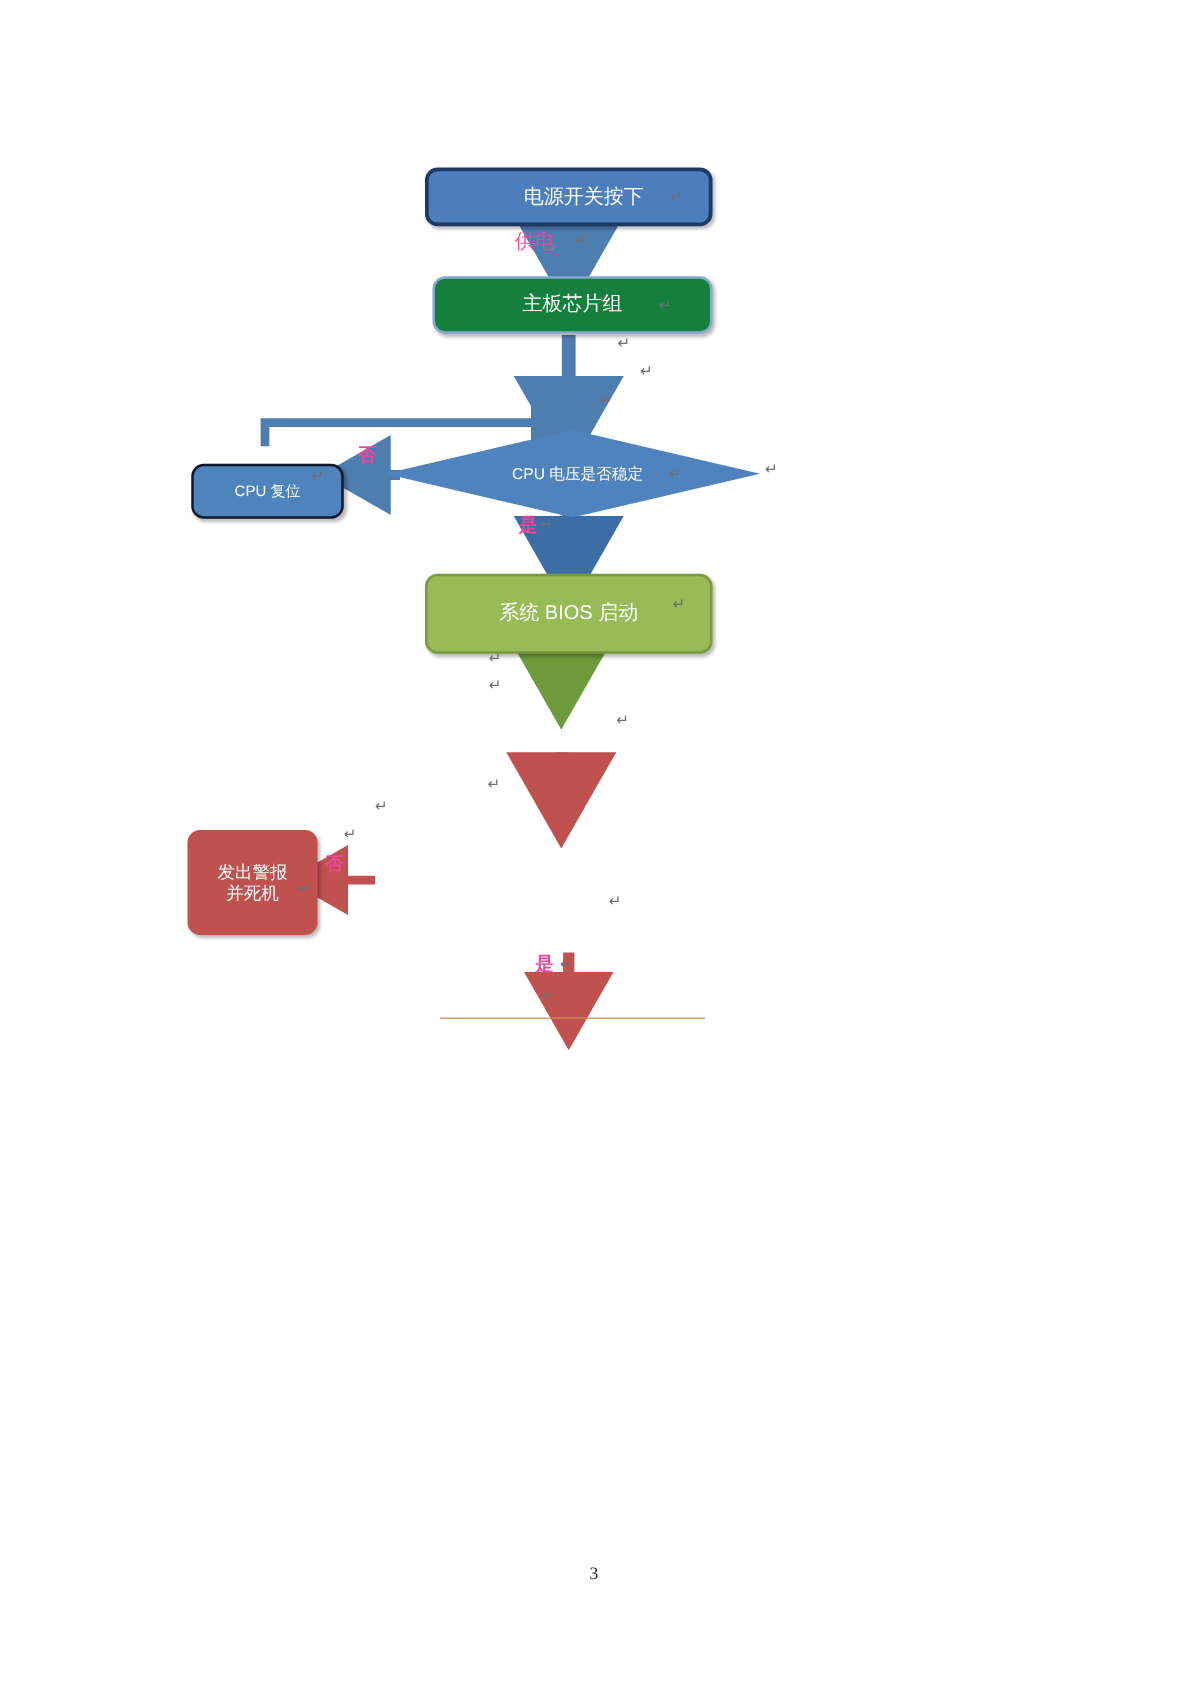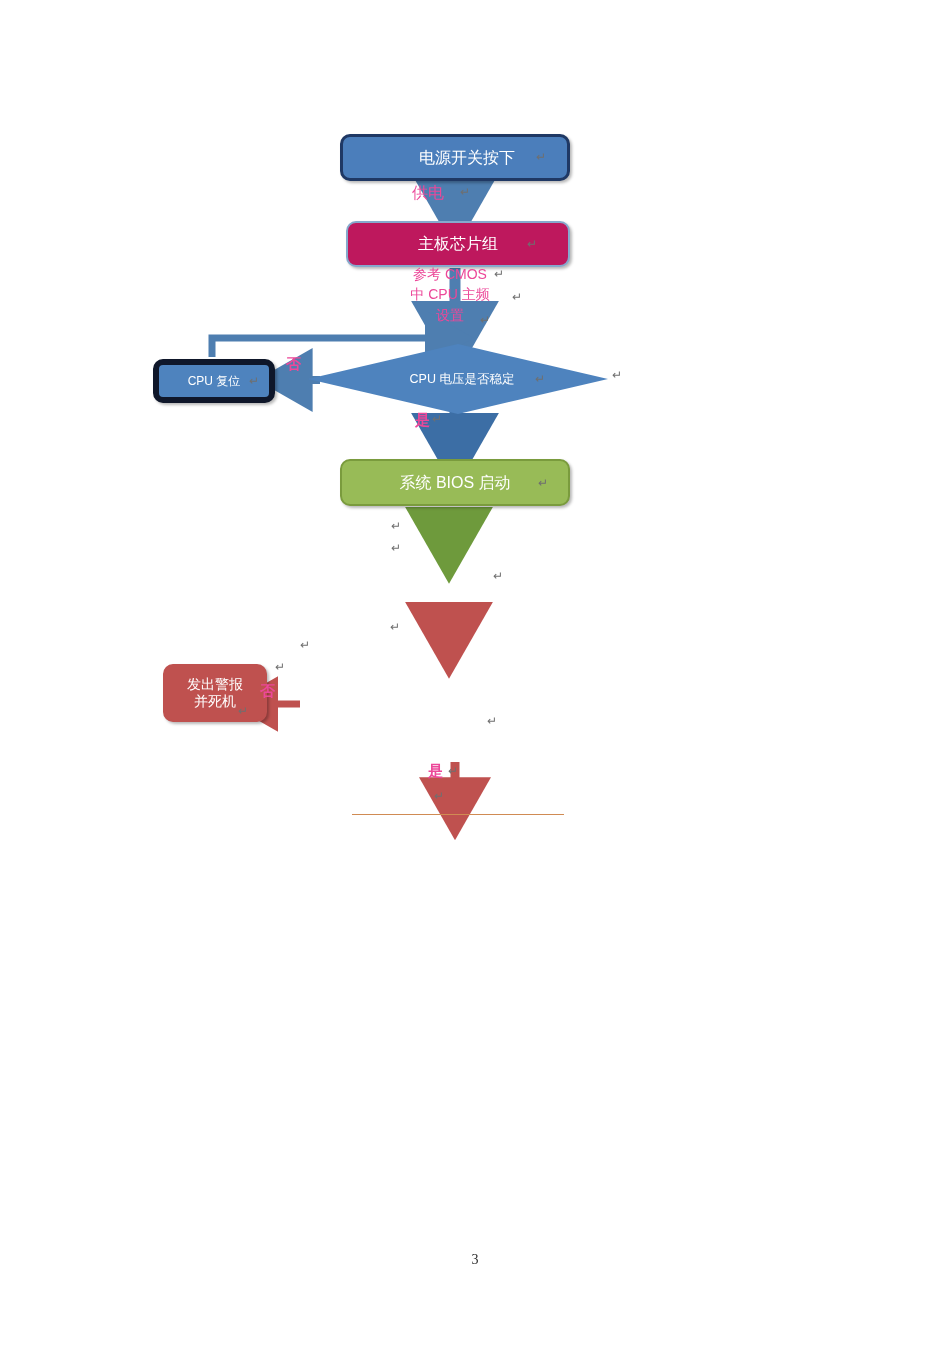--- a/index.html
+++ b/index.html
@@ -38,44 +38,44 @@
   
   #n-power {
     left: 340px; top: 134px; width: 230px; height: 47px;
     background: #4B7EBB;
     border: 3px solid #1F3864;
     font-size: 16px;
     padding-left: 24px;
   }
   #n-chipset {
     left: 346px; top: 221px; width: 224px; height: 46px;
-    background: #be185d;
+    background: #15803d;
     border: 2px solid #86A9CD;
     font-size: 16px;
   }
   #n-cpureset {
-    left: 153px; top: 359px; width: 122px; height: 44px;
+    left: 153px; top: 371px; width: 122px; height: 44px;
     background: #4E83BE;
-    border: 6px solid #0f172a;
+    border: 2px solid #0f172a;
     font-size: 12px;
   }
   #n-bios {
-    left: 340px; top: 459px; width: 230px; height: 47px;
+    left: 340px; top: 459px; width: 230px; height: 64px;
     background: #98BB57;
     border: 2px solid #7A9B3D;
     font-size: 16px;
   }
   #n-post {
     left: 337px; top: 551px; width: 223px; height: 50px;
     background: #BF514F;
     border: 2px solid #BF514F;
     font-size: 16px;
   }
   #n-alarm {
-    left: 163px; top: 664px; width: 104px; height: 58px;
+    left: 150px; top: 664px; width: 104px; height: 84px;
     background: #BF514F;
     border: 2px solid #BF514F;
     font-size: 14px;
   }
   
   .diamond-wrap {
     position: absolute;
   }
   .diamond-wrap svg {
     display: block;
@@ -219,23 +219,20 @@
 
   <span class="pilcrow" style="left:487px; top:714px;">↵</span>
 
   <div class="node rounded shadow" id="n-alarm">发出警报
 并死机</div>
   <span class="pilcrow" style="left:238px; top:704px;">↵</span>
 
   <div class="edge-label" id="lbl-gongdian">供电</div>
   <span class="pilcrow" style="left:460px; top:185px;">↵</span>
 
-  <div class="edge-label" id="lbl-cmos">参考 CMOS
-中 CPU 主频
-设置</div>
   <span class="pilcrow" style="left:494px; top:267px;">↵</span>
   <span class="pilcrow" style="left:512px; top:290px;">↵</span>
   <span class="pilcrow" style="left:480px; top:313px;">↵</span>
 
   <div class="edge-label" id="lbl-no1">否</div>
 
   <div class="edge-label" id="lbl-yes1">是</div>
   <span class="pilcrow" style="left:432px; top:412px;">↵</span>
 
   <div class="edge-label" id="lbl-no2">否</div>

